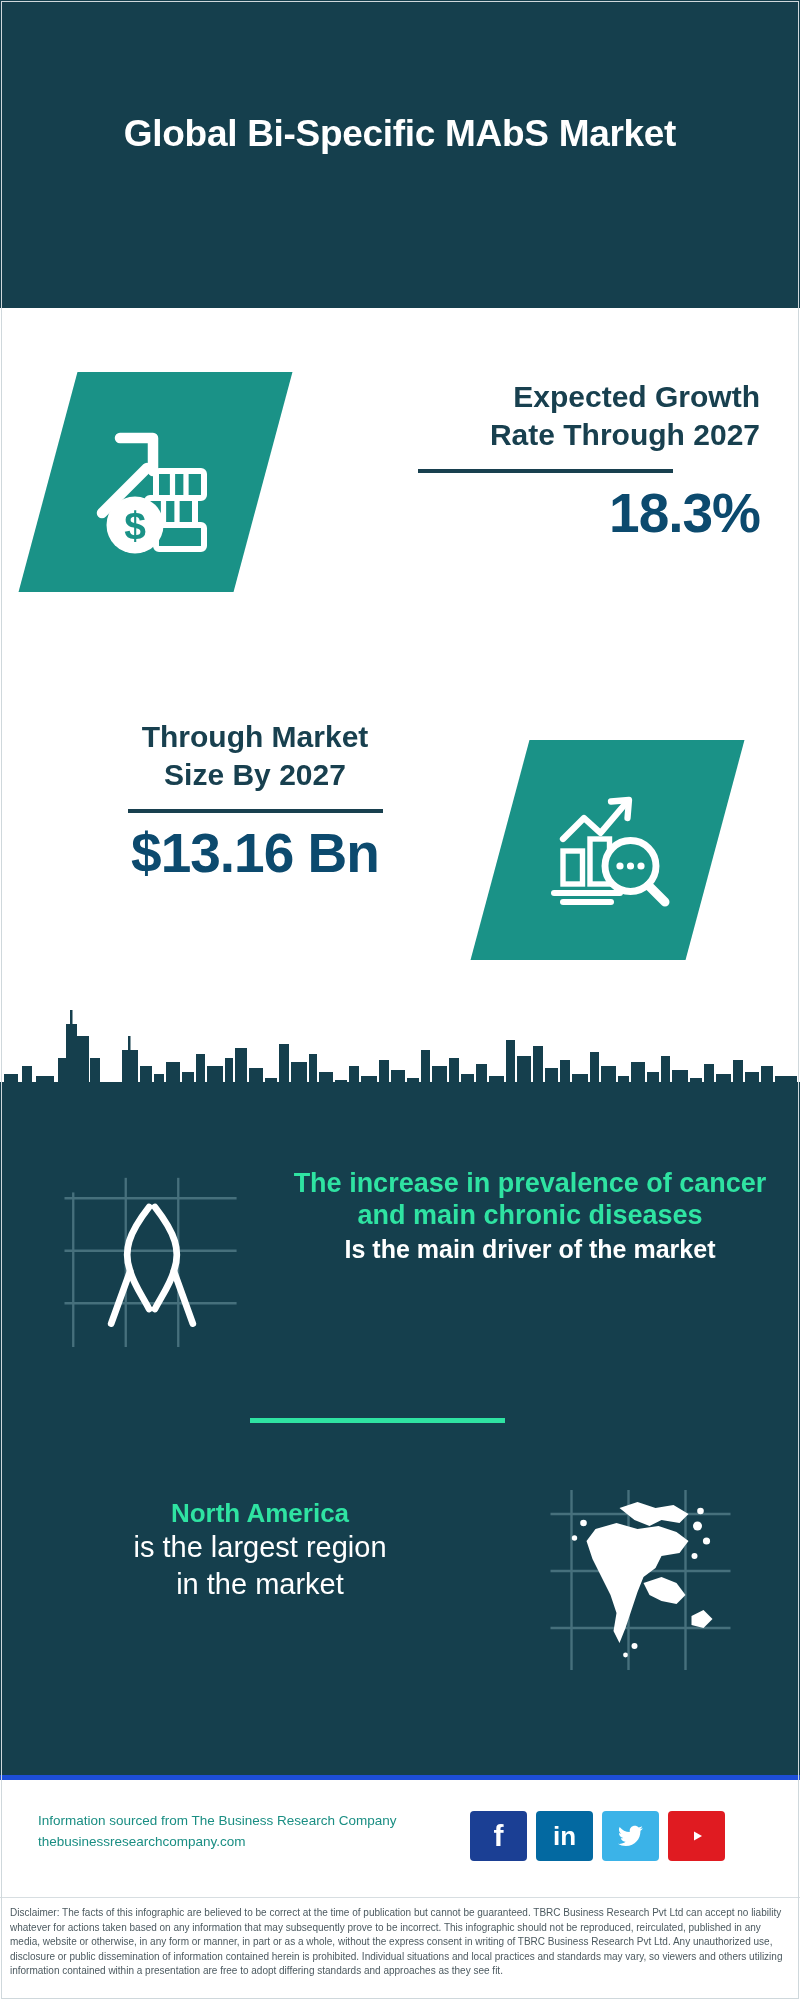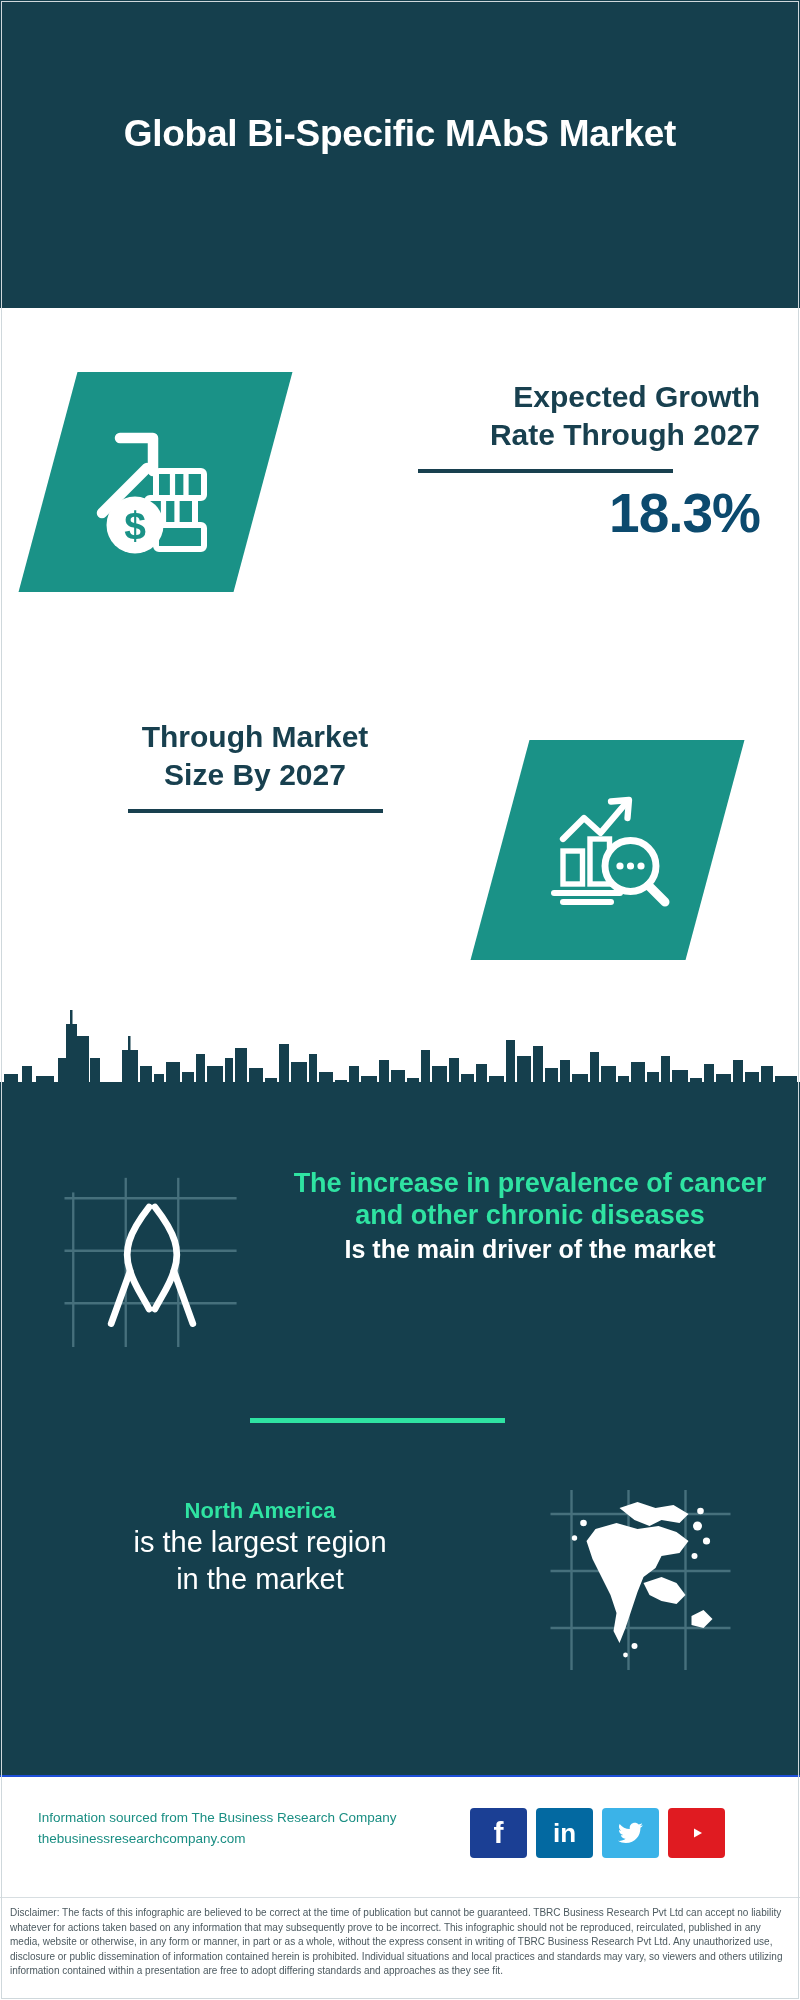--- a/index.html
+++ b/index.html
@@ -106,33 +106,33 @@
     background:#2fe3a2;
   }
 
   .region-row{
     position:absolute; left:0; top:1470px; width:800px; height:240px;
   }
   .region-text{
     position:absolute; left:20px; top:28px; width:480px; text-align:center;
   }
   .region-name{
-    color:#2fe3a2; font-size:22px; font-weight:bold; line-height:1.2;
+    color:#2fe3a2; font-size:26px; font-weight:bold; line-height:1.2;
   }
   .region-sub{
     color:#ffffff; font-size:29px; font-weight:normal; line-height:1.26;
   }
   .region-map{
     position:absolute; left:548px; top:20px; width:185px; height:180px;
   }
 
   
   .footer{
     position:absolute; left:0; top:1775px; width:800px; height:122px;
-    background:#ffffff; border-top:2px solid #1d4ed8;
+    background:#ffffff; border-top:5px solid #1d4ed8;
   }
   .src-text{
     position:absolute; left:38px; top:31px; width:430px;
     color:#1a8e83; font-size:13.5px; line-height:1.55;
   }
   .socials{
     position:absolute; left:470px; top:25px; width:300px; height:62px;
     display:flex; gap:9px; align-items:center;
   }
   .sico{
@@ -192,20 +192,21 @@
     <div class="stat-label">Expected Growth</div>
     <div class="stat-label">Rate Through 2027</div>
     <div class="stat-rule"></div>
     <div class="stat-value">18.3%</div>
   </div>
 
   <div class="stat2-text">
     <div class="stat-label">Through Market</div>
     <div class="stat-label">Size By 2027</div>
     <div class="stat-rule"></div>
+    <div class="stat-value">$13.16 Bn</div>
   </div>
 
   <div class="para stat2-icon">
     <div class="para-inner">
       <span>
         <svg width="150" height="150" viewBox="0 0 100 100" fill="none">
 
           <path d="M20 44 L34 30 L45 40 L62 20" stroke="#ffffff" stroke-width="4.2" stroke-linecap="round" stroke-linejoin="round" fill="none"></path>
           <path d="M52 19 L64 18 L63 30" stroke="#ffffff" stroke-width="4.2" stroke-linecap="round" stroke-linejoin="round" fill="none"></path>
 
@@ -309,21 +310,21 @@
         </g>
         <g stroke="#ffffff" stroke-width="4.6" fill="none" stroke-linecap="round" stroke-linejoin="round">
           <path d="M58 24 C44 42 40 54 45 68 C48 78 54 86 58 94"></path>
           <path d="M62 24 C76 42 80 54 75 68 C72 78 66 86 62 94"></path>
           <path d="M45 68 L32 104"></path>
           <path d="M75 68 L88 104"></path>
         </g>
       </svg>
     </div>
     <div class="driver-text">
-      <div class="hi-green">The increase in prevalence of cancer and other chronic diseases</div>
+      <div class="hi-green">The increase in prevalence of cancer and main chronic diseases</div>
       <div class="body-white">Is the main driver of the market</div>
     </div>
   </div>
 
   <div class="mid-rule"></div>
 
   <div class="region-row">
     <div class="region-text">
       <div class="region-name">North America</div>
       <div class="region-sub">is the largest region</div>

